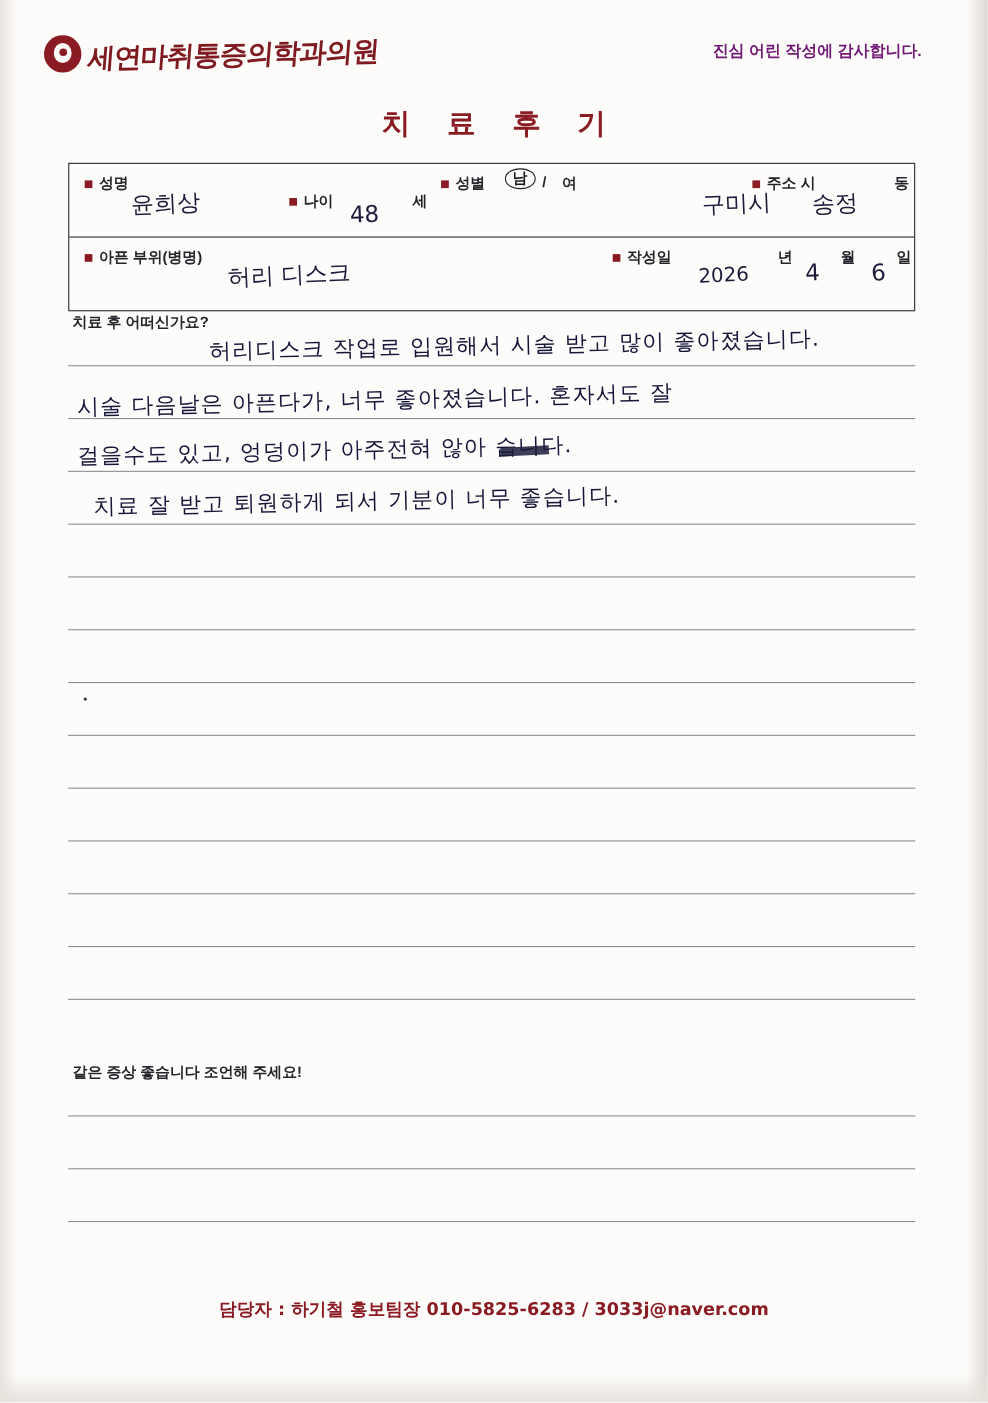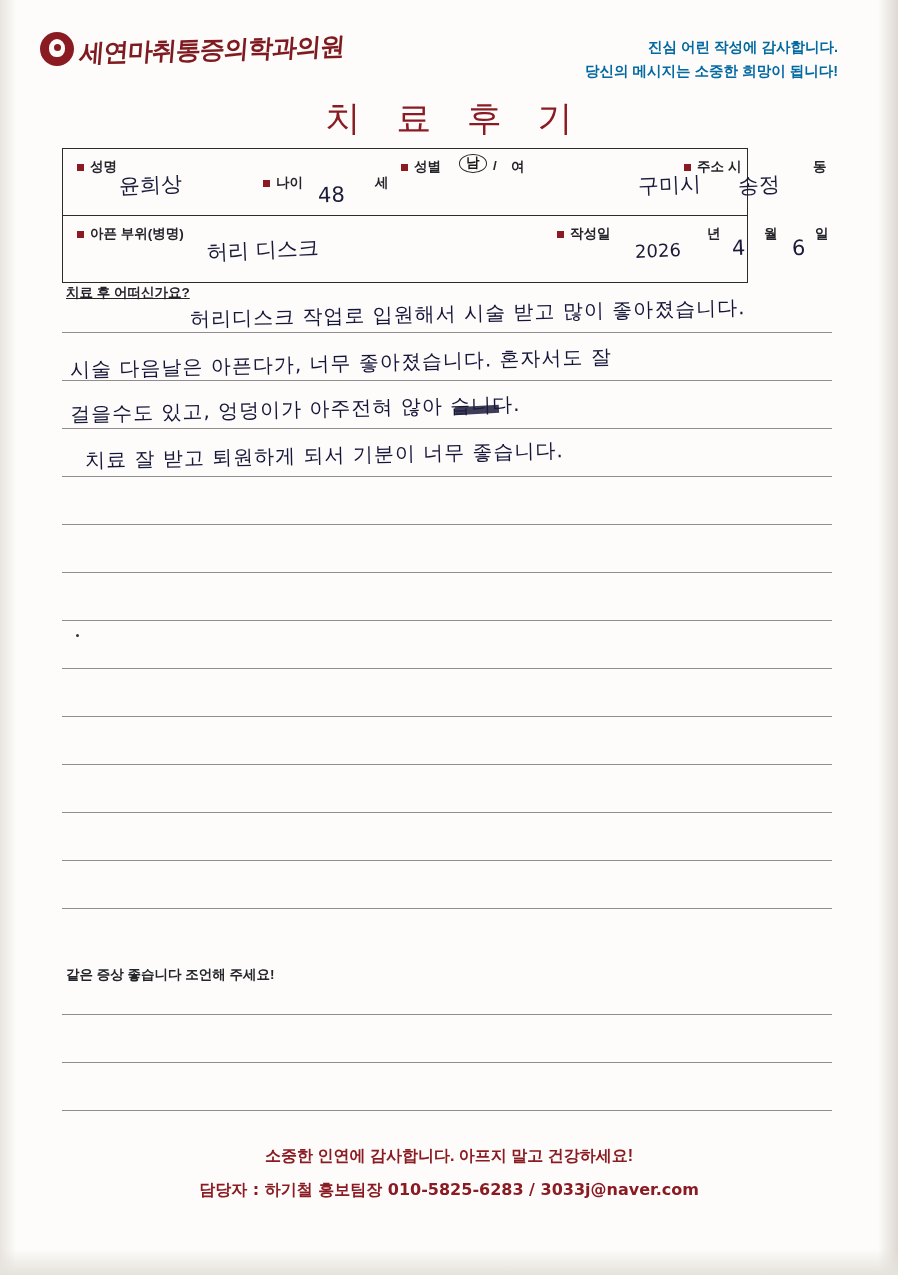--- a/index.html
+++ b/index.html
@@ -75,44 +75,44 @@
     color: #7e1a20;
     letter-spacing: -1px;
     transform: skewX(-6deg) rotate(-1.5deg);
     white-space: nowrap;
   }
 
   .header-slogan {
     position: absolute;
     right: 60px; top: 36px;
     text-align: right;
-    color: #0369a1;
+    color: #701a75;
     font-weight: 700;
     font-size: 14.5px;
     line-height: 1.65;
     white-space: nowrap;
   }
 
   .doc-title {
     position: absolute;
     left: 0; top: 95px;
     width: 898px;
     text-align: center;
     color: #8a1b22;
-    font-weight: 400;
-    font-size: 35px;
+    font-weight: 700;
+    font-size: 26px;
     letter-spacing: 13px;
     text-indent: 13px;
   }
 
   
   .info-box {
     position: absolute;
     left: 62px; top: 148px;
-    width: 686px;
+    width: 770px;
     border: 1.6px solid #2b2b2b;
     box-sizing: border-box;
   }
   .info-row {
     display: flex;
     align-items: stretch;
     height: 66px;
     position: relative;
   }
   .info-row + .info-row {
@@ -187,21 +187,21 @@
   .u-mo   { position: absolute; left: 207px; top: 9px; }
   .u-da   { position: absolute; left: 258px; top: 9px; }
 
   
   .section-q {
     position: absolute;
     font-size: 13.5px;
     font-weight: 700;
     color: #24242b;
   }
-  #q1 { left: 66px; top: 284px; text-decoration: underline; }
+  #q1 { left: 66px; top: 284px; }
   #q2 { left: 66px; top: 966px; }
 
   .rule {
     position: absolute;
     left: 62px;
     width: 770px;
     height: 0;
     border-top: 1px solid #8e8e8e;
   }
 
@@ -264,21 +264,20 @@
   <div class="scan-edge-right"></div>
   <div class="scan-edge-bottom"></div>
 
   <div class="logo">
     <div class="logo-mark"></div>
     <div class="logo-text">세연마취통증의학과의원</div>
   </div>
 
   <div class="header-slogan">
     <div>진심 어린 작성에 감사합니다.</div>
-    <div>당신의 메시지는 소중한 희망이 됩니다!</div>
   </div>
 
   <div class="doc-title">치 료 후 기</div>
 
   <div class="info-box">
 
     <div class="info-row">
 
       <div class="field" id="f-name">
         <span class="lbl">
@@ -368,16 +367,15 @@
   <div class="answer-text l4">치료 잘 받고   퇴원하게 되서   기분이 너무 좋습니다.</div>
   <div class="strike"></div>
   <div class="dot-mark"></div>
 
   <div class="section-q" id="q2">같은 증상 좋습니다 조언해 주세요!</div>
 
   <div class="rule" style="top:1014px;"></div>
   <div class="rule" style="top:1062px;"></div>
   <div class="rule" style="top:1110px;"></div>
 
-  <div class="footer-1">소중한 인연에 감사합니다. 아프지 말고 건강하세요!</div>
   <div class="footer-2">담당자 : 하기철 홍보팀장 010-5825-6283 / 3033j@naver.com</div>
 
 </div>
 
 </body></html>

